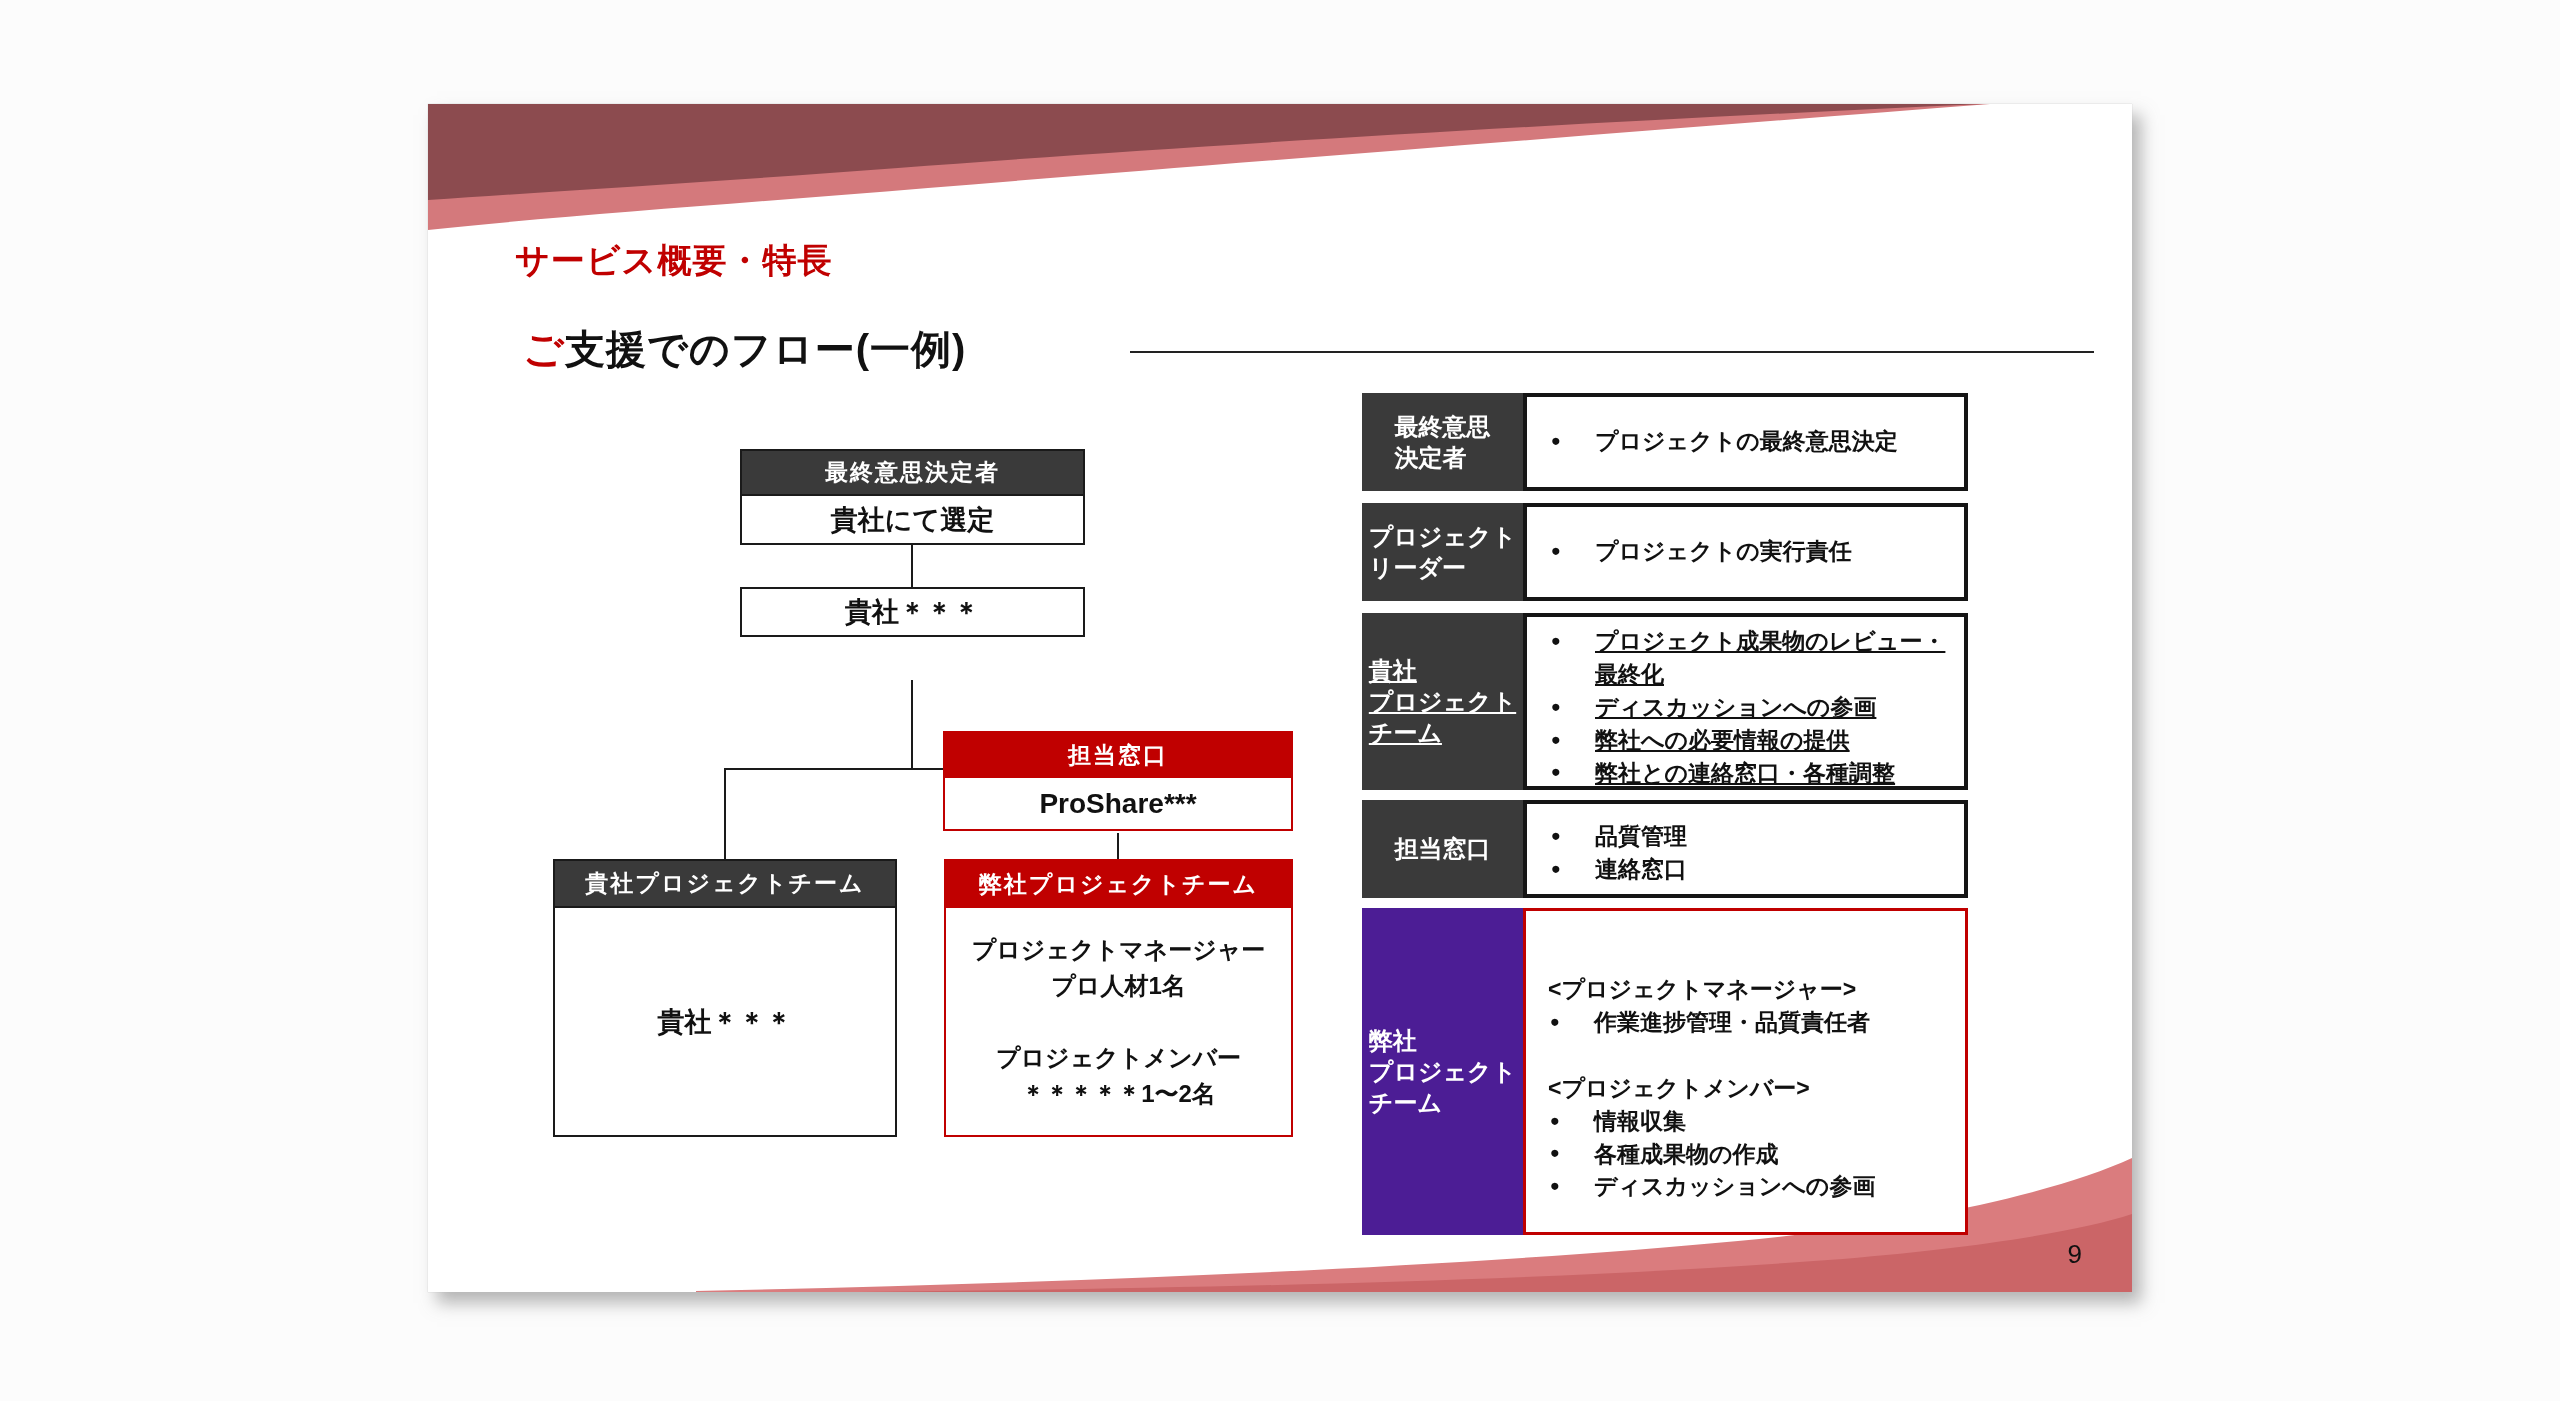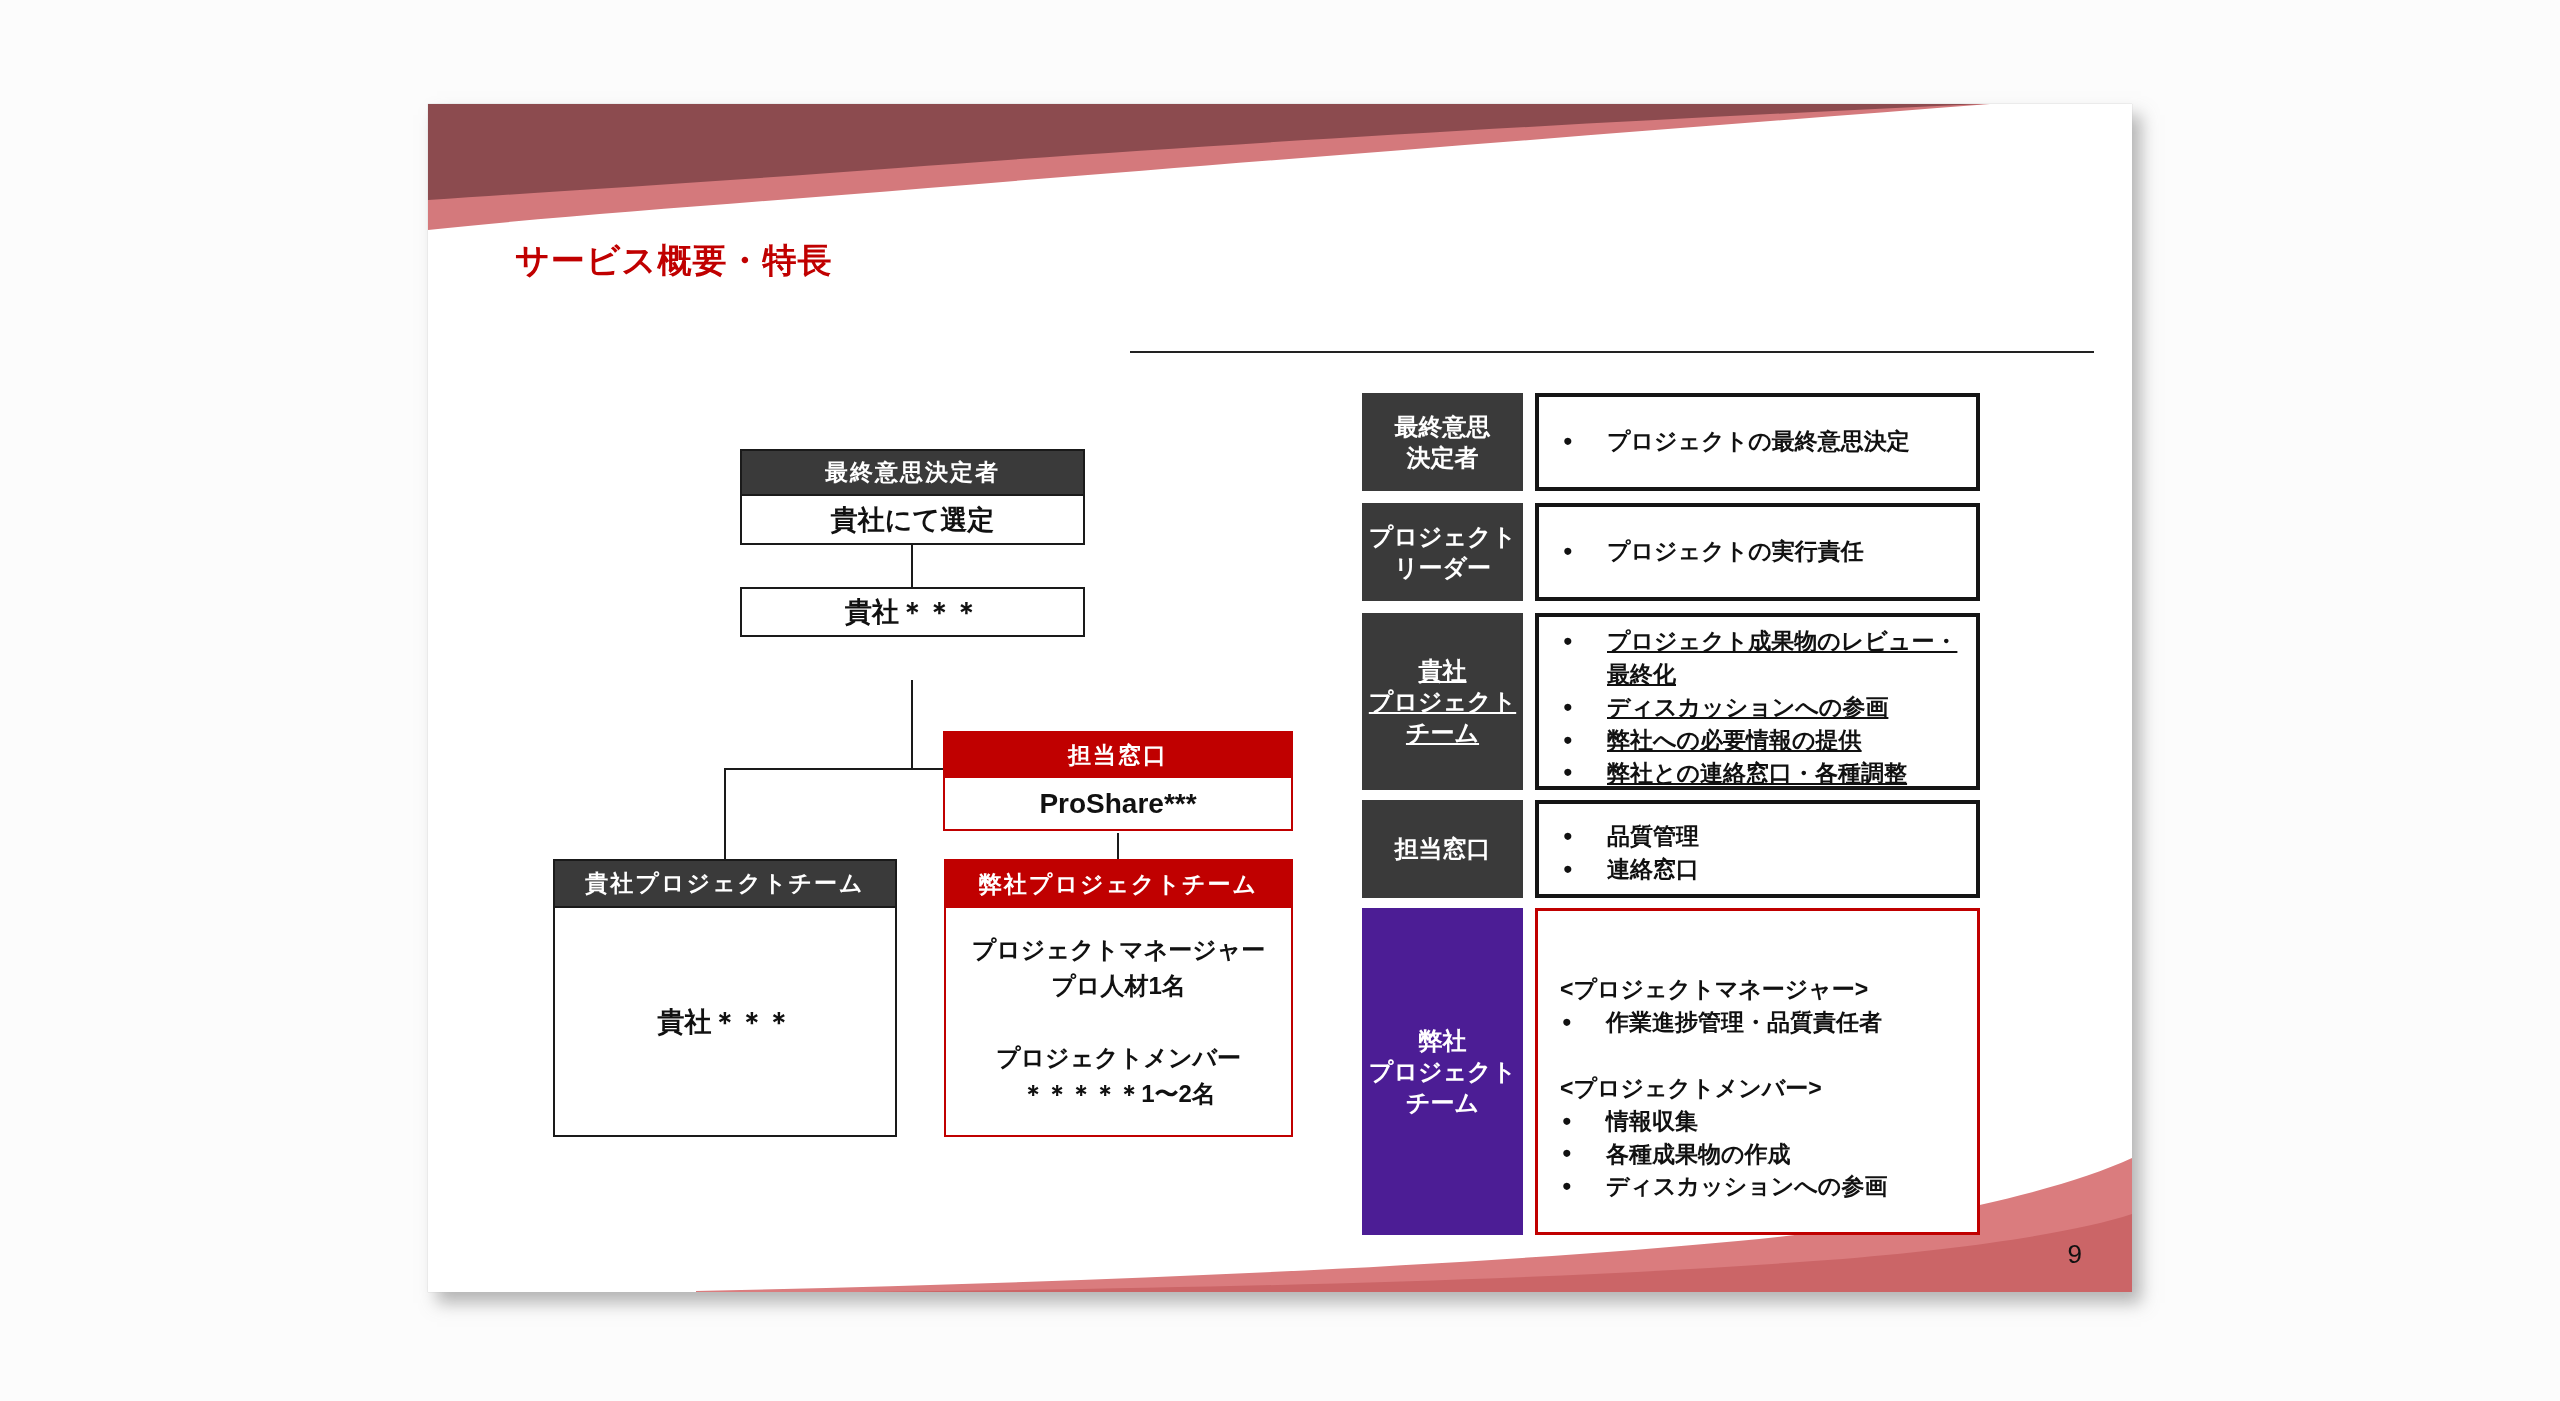--- a/index.html
+++ b/index.html
@@ -76,23 +76,23 @@
   .conn{position:absolute;background:#1a1a1a;}
   .c1{left:483px;top:437px;width:2px;height:46px;}
   .c2{left:483px;top:576px;width:2px;height:90px;}
   .c3{left:296px;top:664px;width:221px;height:2px;}
   .c4{left:296px;top:664px;width:2px;height:91px;}
   .c5{left:689px;top:729px;width:2px;height:26px;}
 
   
   .trow{position:absolute;left:934px;display:flex;}
   .tlabel{
-    width:161px;flex:none;margin-right:12px;background:#3A3A3A;color:#fff;
+    width:161px;flex:none;background:#3A3A3A;color:#fff;
     font-weight:700;font-size:24px;line-height:1.3;
-    display:flex;align-items:center;justify-content:center;text-align:center;white-space:pre-line;
+    display:flex;align-items:center;justify-content:center;text-align:left;white-space:pre-line;
   }
   .tdesc{
     width:445px;box-sizing:border-box;background:#fff;border:4px solid #151515;
     font-weight:700;font-size:23px;color:#111;overflow:hidden;
   }
   .trow ul{list-style:none;margin:0;padding:0;}
   .trow li{position:relative;padding-left:52px;line-height:1.43;}
   .trow li::before{content:"●";position:absolute;left:8px;top:0.24em;font-size:0.72em;}
   .ghead{line-height:1.43;padding-left:6px;}
   .ggap{height:33px;}
@@ -119,20 +119,23 @@
     <path d="M0,0 H1555 C1150,18 760,42 470,64 C300,77 130,87 0,96 Z" fill="#8C4B4F"></path>
   </svg>
 
   <svg class="deco deco-bottom" width="1704" height="150" viewBox="0 0 1704 150" aria-hidden="true">
     <path d="M268,149 C640,141 1020,126 1310,99 C1490,82 1630,50 1704,16 L1704,150 L268,150 Z" fill="#DA7C7E"></path>
     <path d="M430,150 C820,146 1150,137 1400,118 C1540,107 1650,90 1704,72 L1704,150 Z" fill="#CB6567"></path>
   </svg>
 
 
   <div class="section-label">サービス概要・特長</div>
+  <div class="title">
+    <span class="accent">ご</span><span>支援でのフロー(一例)</span>
+  </div>
   <div class="title-rule"></div>
 
   <div class="conn c1"></div>
   <div class="conn c2"></div>
   <div class="conn c3"></div>
   <div class="conn c4"></div>
   <div class="conn c5"></div>
 
   <div class="fbox dark-box fb-decision">
     <div class="hd">最終意思決定者</div>

